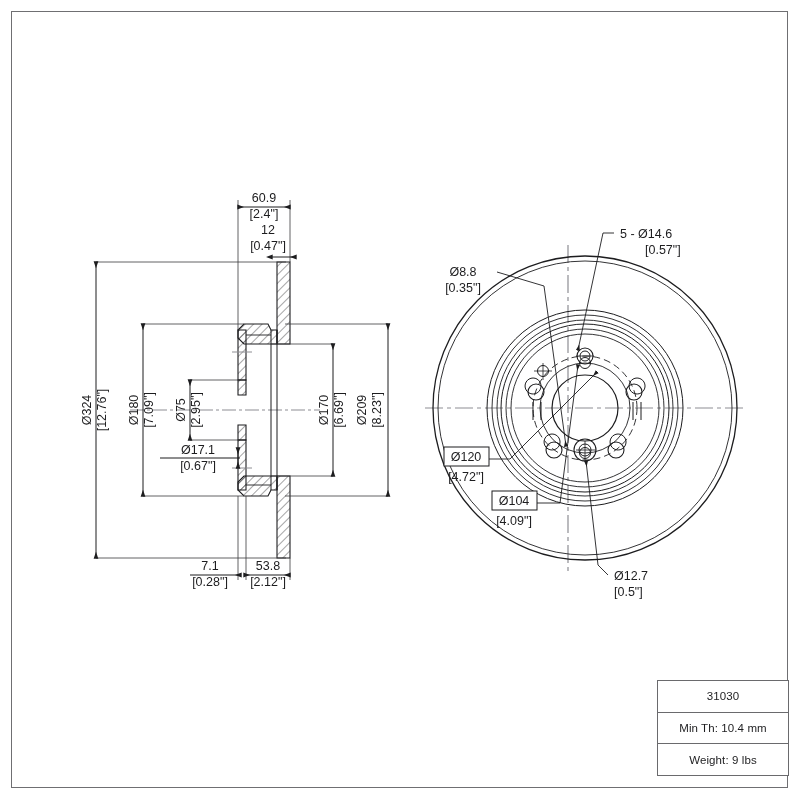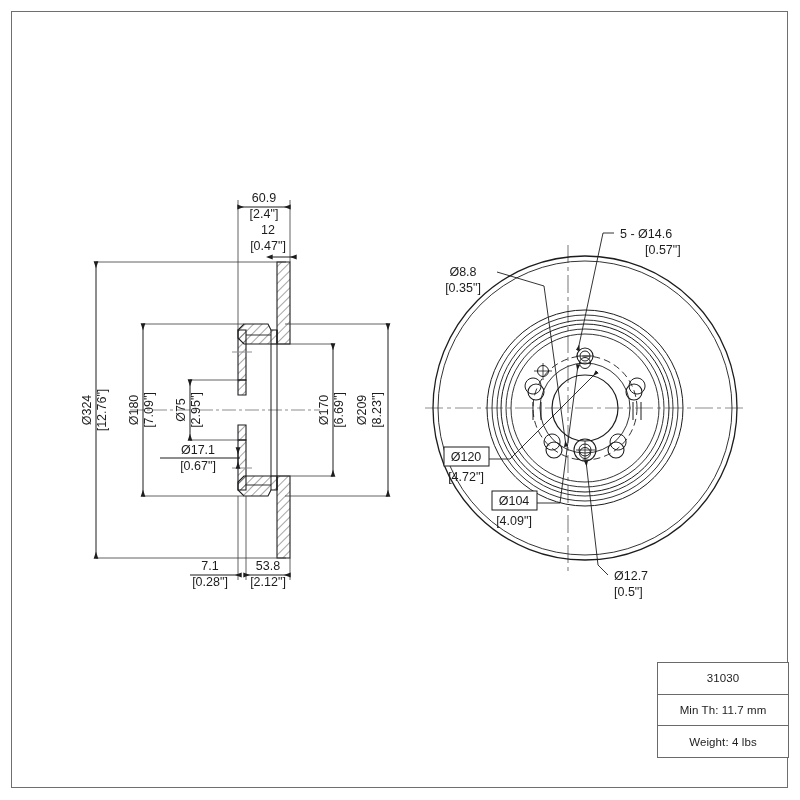--- a/index.html
+++ b/index.html
@@ -28,21 +28,21 @@
   }
   #drawing-svg {
     position: absolute;
     left: 0;
     top: 0;
   }
   
   #title-block {
     position: absolute;
     left: 657px;
-    top: 662px;
+    top: 680px;
     width: 132px;
     height: 96px;
     box-sizing: border-box;
     border: 1.1px solid #6a6a6d;
     background: #ffffff;
     display: flex;
     flex-direction: column;
     justify-content: center;
   }
   #title-block .tb-row {
@@ -248,17 +248,17 @@
 
         <text x="614" y="580" text-anchor="start" font-family="Liberation Sans, sans-serif" font-size="12.5" fill="#1d1d1f">Ø12.7</text>
         <text x="614" y="596" text-anchor="start" font-family="Liberation Sans, sans-serif" font-size="12.5" fill="#1d1d1f">[0.5"]</text>
       </g>
 
     </g>
   </svg>
 
   <div id="title-block">
     <div class="tb-row part-no">31030</div>
-    <div class="tb-row">Min Th: 11.7 mm</div>
-    <div class="tb-row">Weight: 4 lbs</div>
+    <div class="tb-row">Min Th: 10.4 mm</div>
+    <div class="tb-row">Weight: 9 lbs</div>
   </div>
 
 </div>
 
 </body></html>

